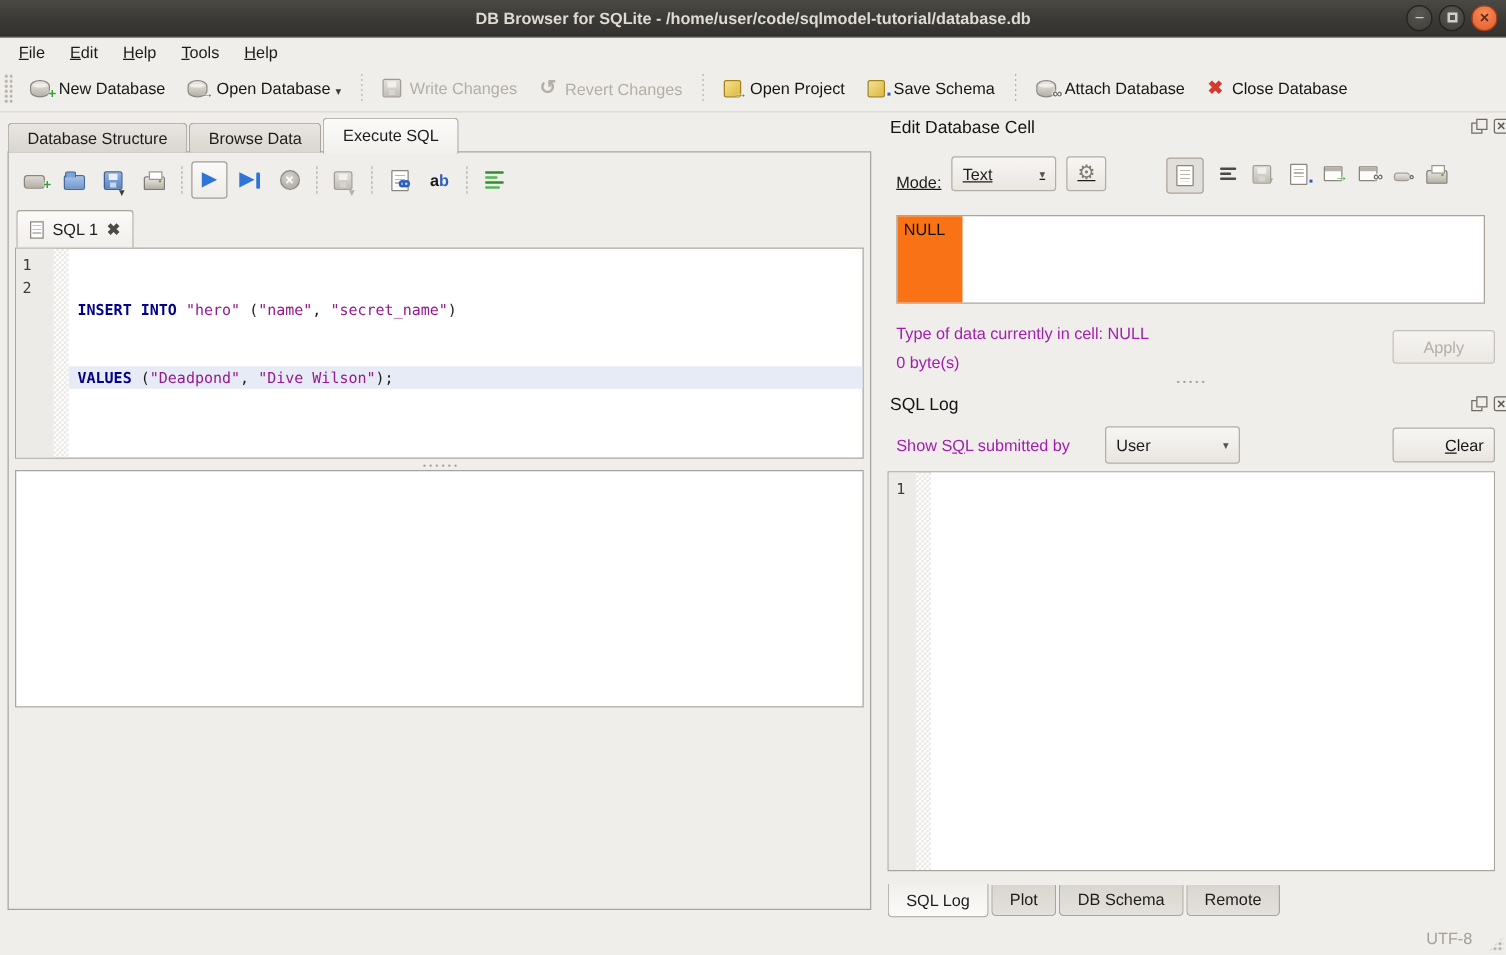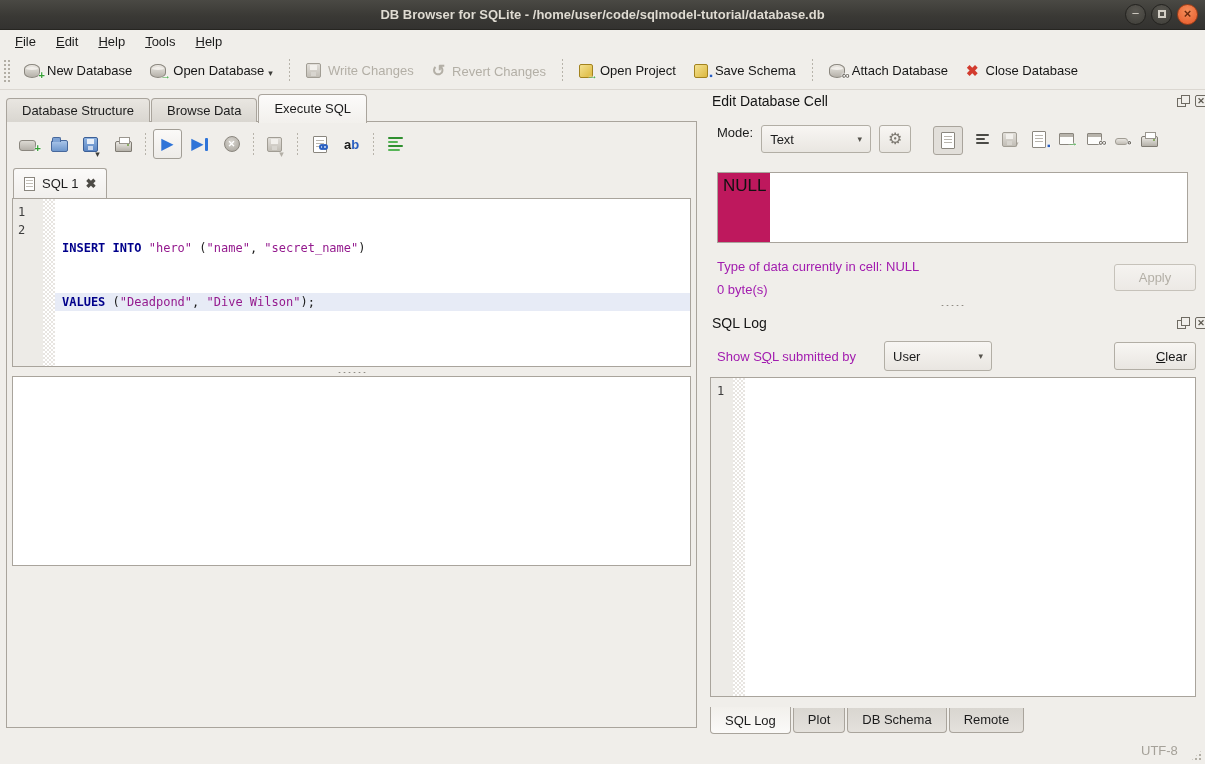--- a/index.html
+++ b/index.html
@@ -112,34 +112,34 @@
   .pane { position:absolute; left:5px; width:679px; background:#fff; border:1px solid #a9a49c; }
   .results-text { font-family:"DejaVu Sans Mono", monospace; font-size:12px; color:#8f8d88; padding:6px 10px; }
   
   .dock-title { position:absolute; font-size:14px; color:#141414; }
   .dock-btns { position:absolute; display:flex; gap:6px; align-items:center; }
   .dk { width:12px; height:12px; position:relative; }
   .dk-float::before { content:""; position:absolute; left:0; top:3px; width:7px; height:7px; border:1px solid #6e6a62; background:#f0eeea; }
   .dk-float::after { content:""; position:absolute; left:4px; top:0; width:7px; height:7px; border:1px solid #6e6a62; background:#f0eeea; }
   .dk-close { border:1px solid #6e6a62; border-radius:2px; color:#5c584f; font-size:9px; font-weight:bold;
     text-align:center; line-height:10px; }
-  .ctl-row { position:absolute; display:flex; align-items:flex-start; gap:8px; }
+  .ctl-row { position:absolute; display:flex; align-items:flex-end; gap:8px;text-decoration:underline; }
   .combo { display:flex; align-items:center; justify-content:space-between; height:28px; padding:0 8px;
     background:linear-gradient(#f8f6f3,#e9e6e1); border:1px solid #b2aea5; border-radius:3px; font-size:13px; }
   .combo .arr { font-size:9px; color:#55534d; margin-left:10px; }
   .btn { display:flex; align-items:center; justify-content:center; height:28px;
     background:linear-gradient(#f8f6f3,#e9e6e1); border:1px solid #b2aea5; border-radius:3px; font-size:13px; color:#161616; }
   .btn.disabled { color:#b3afa6; background:linear-gradient(#f5f3f0,#ecE9e5); border-color:#c6c2ba; }
   .tool-btn { width:32px; height:28px; display:flex; align-items:center; justify-content:center;
     background:linear-gradient(#f8f6f3,#e9e6e1); border:1px solid #b2aea5; border-radius:3px; }
   .cell-icons { position:absolute; display:flex; align-items:center; gap:13px; }
   .cell-icons .pressed { width:30px; height:29px; display:flex; align-items:center; justify-content:center;
     background:#e2dfda; border:1px solid #a9a49c; border-radius:3px; }
   .cell-box { position:absolute; background:#fff; border:1px solid #a9a49c; display:flex; }
-  .cell-strip { width:52px; background:#be185d; padding:3px 0 0 5px; font-size:17px; color:#111; }
+  .cell-strip { width:52px; background:#f97316; padding:3px 0 0 5px; font-size:13px; color:#111; }
   .info-text { position:absolute; font-size:13px; color:#a21caf; }
   .log-box { position:absolute; background:#fff; border:1px solid #a9a49c; display:flex;
     font-family:"DejaVu Sans Mono", monospace; font-size:12px; }
   .log-box .gutter { width:22px; padding-left:6px; }
   .bottom-tabs { position:absolute; display:flex; align-items:flex-start; }
   .btab { height:25px; padding:4px 14px 0; margin-right:2px; font-size:13px;
     background:linear-gradient(#d9d6d0,#e4e1dc); border:1px solid #a9a49c; border-top:none; border-radius:0 0 4px 4px; }
   .btab.active { background:linear-gradient(#f2f0ec,#fbfaf9); height:27px; margin-top:-1px; padding-top:6px; }
   .statusbar-enc { position:absolute; font-size:13px; color:#a5a199; }
   .grip { position:absolute; right:2px; bottom:2px; width:13px; height:13px;
@@ -313,21 +313,21 @@
 </div>
 
 <div class="dock-title" style="left:712px; top:93px;">Edit Database Cell</div>
 <div class="dock-btns" style="left:1177px; top:95px;">
   <span class="dk dk-float"></span>
   <span class="dk dk-close">✕</span>
 </div>
 
 <div class="ctl-row" style="left:717px; top:125px;">
   <span>Mode:</span>
-  <div class="combo" style="width:110px;gap:13px;">
+  <div class="combo" style="width:84px;gap:13px;">
     <span>Text</span>
     <span class="arr">▾</span>
   </div>
   <div class="tool-btn">
     <span class="ic i-gear">⚙</span>
   </div>
 </div>
 
 <div class="cell-icons" style="left:933px; top:126px;">
   <div class="pressed">

